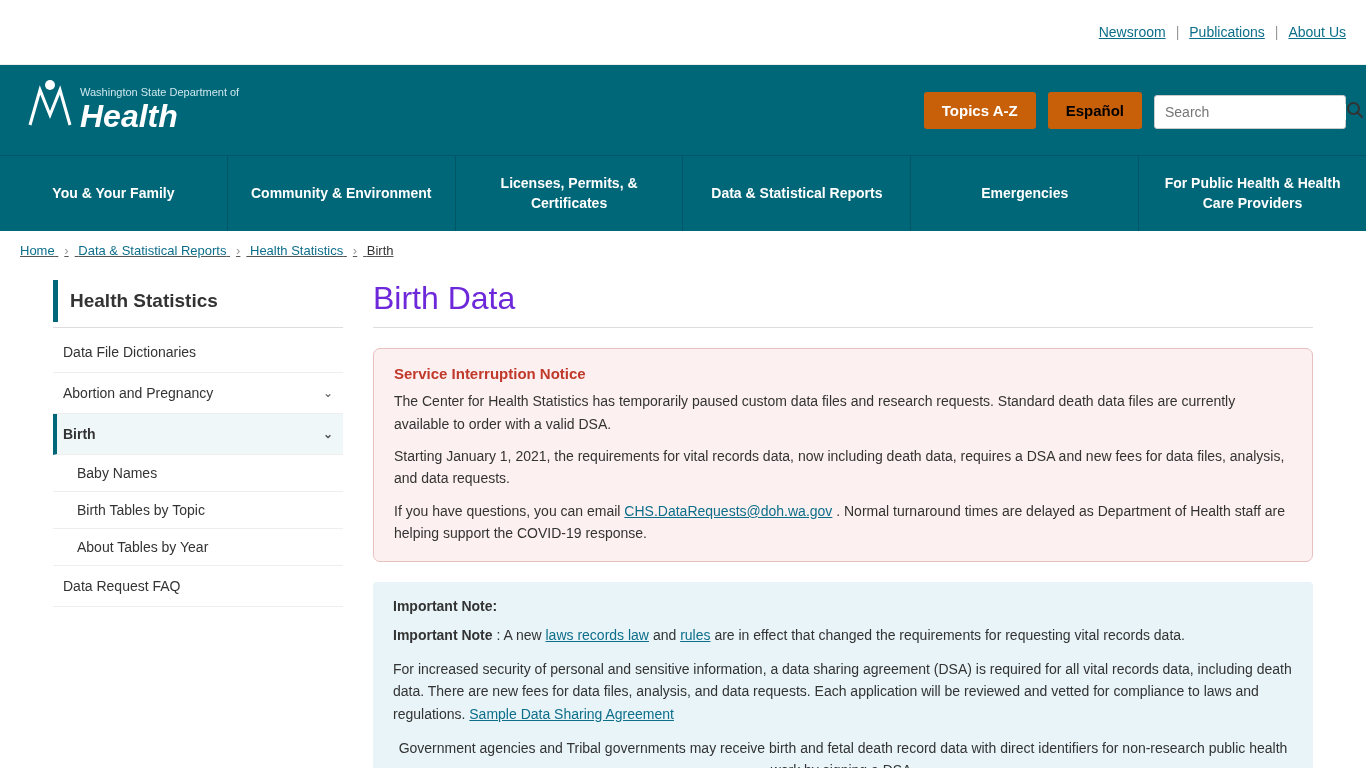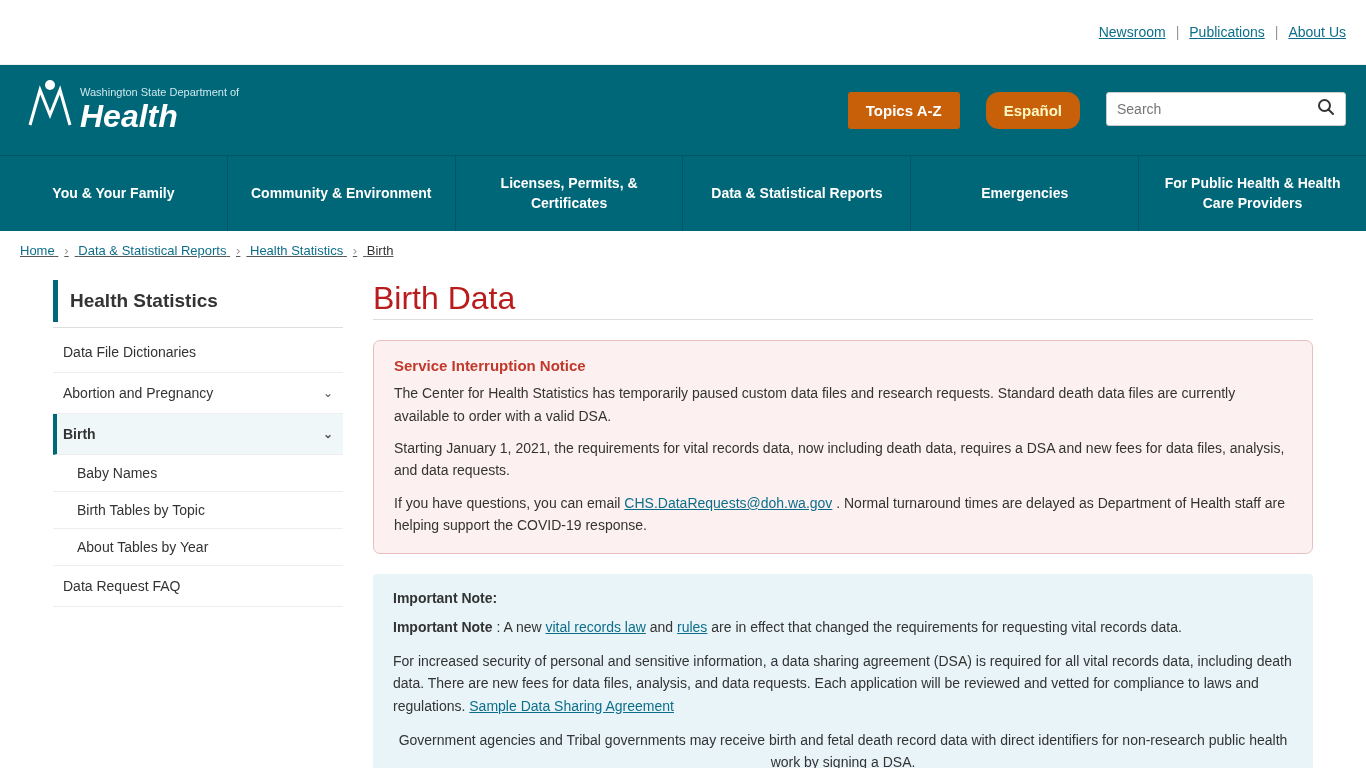--- a/index.html
+++ b/index.html
@@ -34,51 +34,51 @@
       display: flex;
       align-items: center;
       gap: 0;
     }
     .logo-icon {
       width: 60px;
       height: 70px;
     }
     .header-right {
       display: flex;
-      align-items: flex-start;
-      gap: 26px;
+      align-items: flex-end;
+      gap: 12px;
     }
     .btn-topics {
       background: #c8600a;
       color: #fff;
       border: none;
       padding: 10px 18px;
       font-size: 15px;
       font-weight: bold;
       cursor: pointer;
       border-radius: 3px;
     }
     .btn-espanol {
       background: #c8600a;
-      color: #fef9c3;
+      color: #000000;
       border: none;
       padding: 10px 18px;
       font-size: 15px;
       font-weight: bold;
       cursor: pointer;
-      border-radius: 13px;
+      border-radius: 3px;
     }
     .search-box {
       display: flex;
       align-items: center;
       background: #fff;
       border: 1px solid #ccc;
       border-radius: 3px;
       padding: 5px 10px;
-      width: 240px;
+      width: 192px;
     }
     .search-box input {
       border: none;
       outline: none;
       font-size: 14px;
       flex: 1;
       color: #555;
     }
     .search-icon-btn {
       background: none;
@@ -179,23 +179,23 @@
     }
 
     
     .main-content {
       flex: 1;
       padding-top: 10px;
     }
     .page-title {
       font-size: 32px;
       font-weight: normal;
-      color: #b91c1c;
+      color: #6d28d9;
       margin-bottom: 20px;
-      padding-bottom: 2px;
+      padding-bottom: 10px;
       border-bottom: 1px solid #ddd;
     }
 
     
     .alert-box {
       background: #fdf0f0;
       border: 1px solid #e8c0c0;
       border-radius: 7px;
       padding: 16px 20px;
       margin-bottom: 20px;
@@ -342,21 +342,21 @@
         <a href="mailto:CHS.DataRequests@doh.wa.gov" class="alert-link">CHS.DataRequests@doh.wa.gov</a>
         <span>. Normal turnaround times are delayed as Department of Health staff are helping support the COVID-19 response.</span>
       </p>
     </div>
 
     <div class="info-box">
       <div class="info-note-title">Important Note:</div>
       <p>
         <strong>Important Note</strong>
         <span>: A new </span>
-        <a href="#" class="info-link">vital records law</a>
+        <a href="#" class="info-link">laws records law</a>
         <span> and </span>
         <a href="#" class="info-link">rules</a>
         <span> are in effect that changed the requirements for requesting vital records data.</span>
       </p>
       <p>
         <span>For increased security of personal and sensitive information, a data sharing agreement (DSA) is required for all vital records data, including death data. There are new fees for data files, analysis, and data requests. Each application will be reviewed and vetted for compliance to laws and regulations. </span>
         <a href="#" class="info-link">Sample Data Sharing Agreement</a>
       </p>
       <p>Government agencies and Tribal governments may receive birth and fetal death record data with direct identifiers for non-research public health work by signing a DSA.</p>
     </div>

